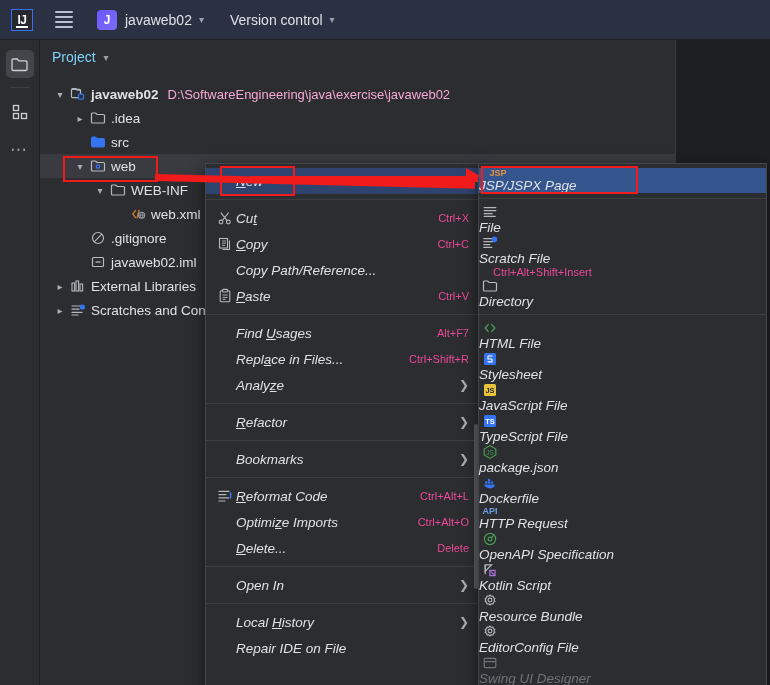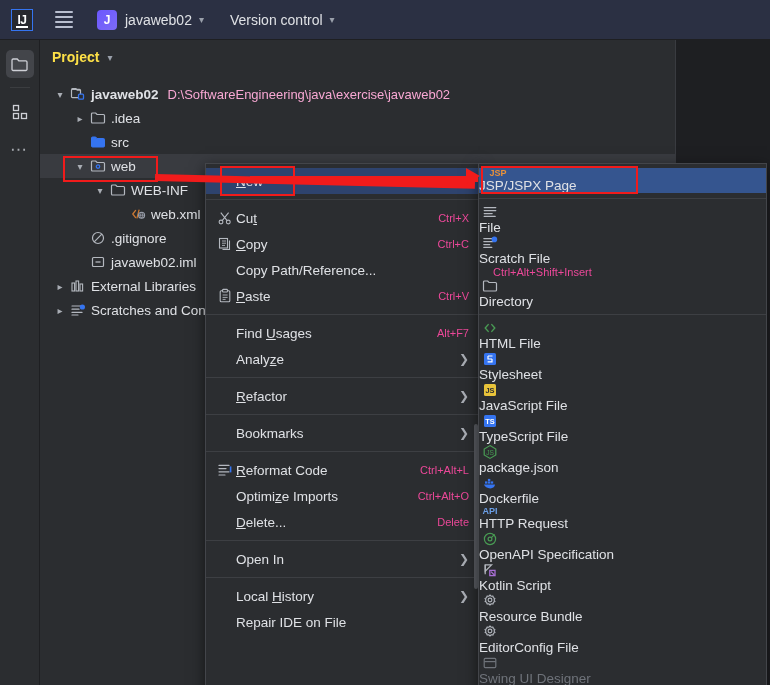--- a/index.html
+++ b/index.html
@@ -62,21 +62,21 @@
   .dots { color:#a7aab0; font-size:17px; letter-spacing:2px; line-height:10px;}
 
   
   .panel {
     position:absolute; left:40px; top:40px; width:635px; height:645px;
     background:#2b2d30;
   }
   .panel-header {
     height: 34px; display:flex; align-items:center; padding-left:12px;
   }
-  .panel-title { color:#fde047; font-size:14px; font-weight:bold; }
+  .panel-title { color:#7dd3fc; font-size:14px; font-weight:normal; }
   .panel-header .chev { margin-left:8px; }
   .tree { padding-top: 8px; font-size: 13.5px; color:#dfe1e5; }
   .row {
     height: 24px; display:flex; align-items:center; padding-left: 12px;
     white-space: nowrap; cursor:pointer;
   }
   .row.sel { background:#393b40; }
   .arrow { width: 16px; color:#a9adb4; font-size: 10px; text-align:center; flex:0 0 16px;}
   .arrow.open::before{ content:"\25BE"; }
   .arrow.closed::before{ content:"\25B8"; }
@@ -97,21 +97,21 @@
     background:#2b2d30; border:1px solid #43454a;
     box-shadow: 0 4px 14px rgba(0,0,0,.55);
     padding: 4px 0 0 0; font-size:13.5px; color:#dfe1e5;
     overflow:hidden; height:584px;
   }
   .ctx .mi {
     height:26px; display:flex; align-items:center; padding: 0 10px 0 8px; cursor:pointer;
   }
   .ctx .mi.hl { background:#2e436e; }
   .mi .micon { width: 22px; flex: 0 0 22px; display:flex; align-items:center; justify-content:center; }
-  .mi .mtext { flex:1 1 auto; white-space:nowrap; }
+  .mi .mtext { flex:1 1 auto; white-space:nowrap;font-style:italic; }
   .mi .mtext u { text-decoration: underline; }
   .mi .mkey { color:#ec4899; font-size:11px; margin-left: 14px;}
   .mi .msub { color:#a9adb4; font-size:12px; margin-left:10px; }
   .sep { height:1px; background:#3d3f43; margin: 5px 0; }
   .scrollthumb{
     position:absolute; right:1px; top:260px; width:4px; height:165px;
     background:#5a5d63; border-radius:2px;
   }
 
   
@@ -340,20 +340,25 @@
         <div class="mkey">Ctrl+V</div>
       </div>
       <div class="sep"></div>
       <div class="mi">
         <div class="micon"></div>
         <div class="mtext">Find <u>U</u>sages</div>
         <div class="mkey">Alt+F7</div>
       </div>
       <div class="mi">
         <div class="micon"></div>
+        <div class="mtext">Repl<u>a</u>ce in Files...</div>
+        <div class="mkey">Ctrl+Shift+R</div>
+      </div>
+      <div class="mi">
+        <div class="micon"></div>
         <div class="mtext">Analy<u>z</u>e</div>
         <div class="msub">❯</div>
       </div>
       <div class="sep"></div>
       <div class="mi">
         <div class="micon"></div>
         <div class="mtext"><u>R</u>efactor</div>
         <div class="msub">❯</div>
       </div>
       <div class="sep"></div>

